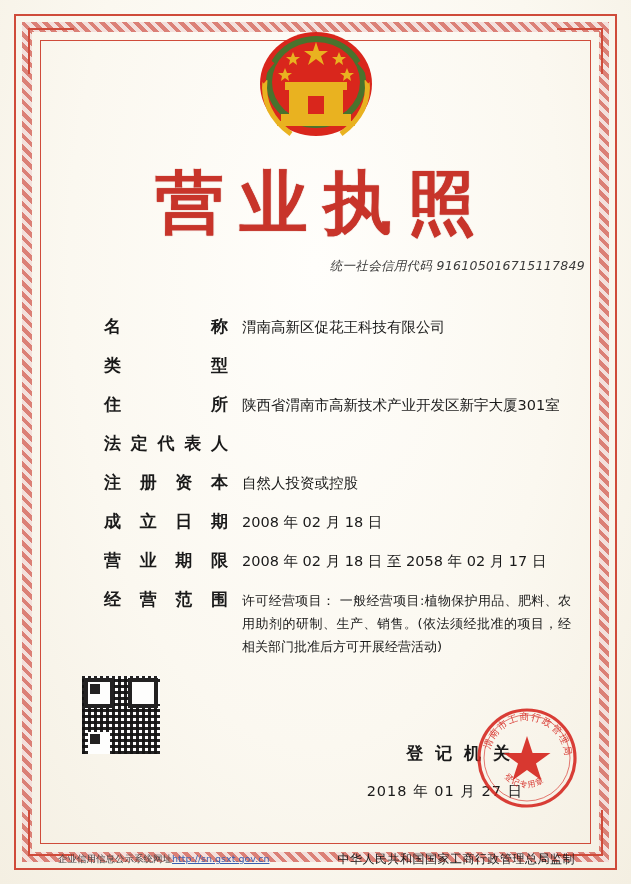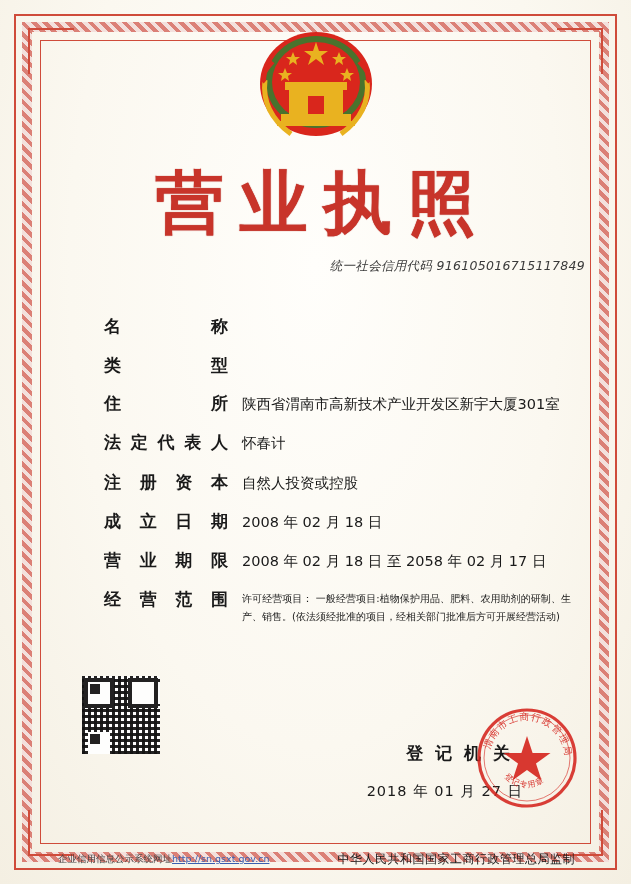--- a/index.html
+++ b/index.html
@@ -87,21 +87,21 @@
     box-sizing:border-box;
   }
   .label span{display:inline-block;}
   .value{
     flex:1;
     font-size:14.5px;
     color:#1a1a1a;
     line-height:1.5;
     padding-top:2px;
   }
-  .value.wide{font-size:10px;line-height:1.75;text-align:justify;}
+  .value.wide{font-size:13px;line-height:1.75;text-align:justify;}
 
   
   .qr{
     position:absolute;left:82px;top:676px;
     width:78px;height:78px;
     background:
       repeating-linear-gradient(90deg,#111 0 3px,#fff 3px 6px),
       repeating-linear-gradient(0deg,#111 0 3px,#fff 3px 6px);
     background-blend-mode:multiply;
     opacity:.92;
@@ -190,20 +190,21 @@
     <span>916105016715117849</span>
   </div>
 
   <div class="fields">
 
     <div class="row">
       <div class="label">
           <span>名</span>
           <span>称</span>
         </div>
+      <div class="value">渭南高新区促花王科技有限公司</div>
     </div>
 
     <div class="row">
       <div class="label">
           <span>类</span>
           <span>型</span>
         </div>
     </div>
 
     <div class="row">
@@ -215,21 +216,20 @@
     </div>
 
     <div class="row">
       <div class="label">
           <span>法</span>
           <span>定</span>
           <span>代</span>
           <span>表</span>
           <span>人</span>
         </div>
-      <div class="value">怀春计</div>
     </div>
 
     <div class="row">
       <div class="label">
           <span>注</span>
           <span>册</span>
           <span>资</span>
           <span>本</span>
         </div>
       <div class="value">自然人投资或控股</div>

